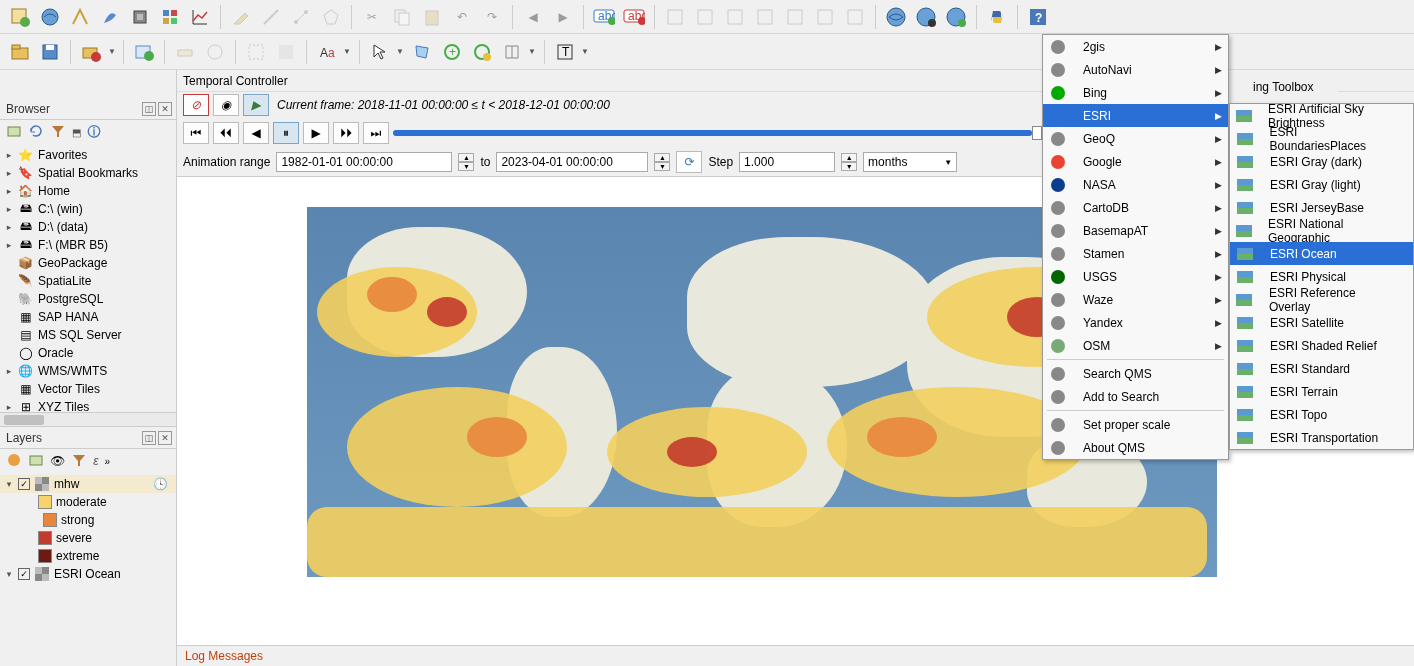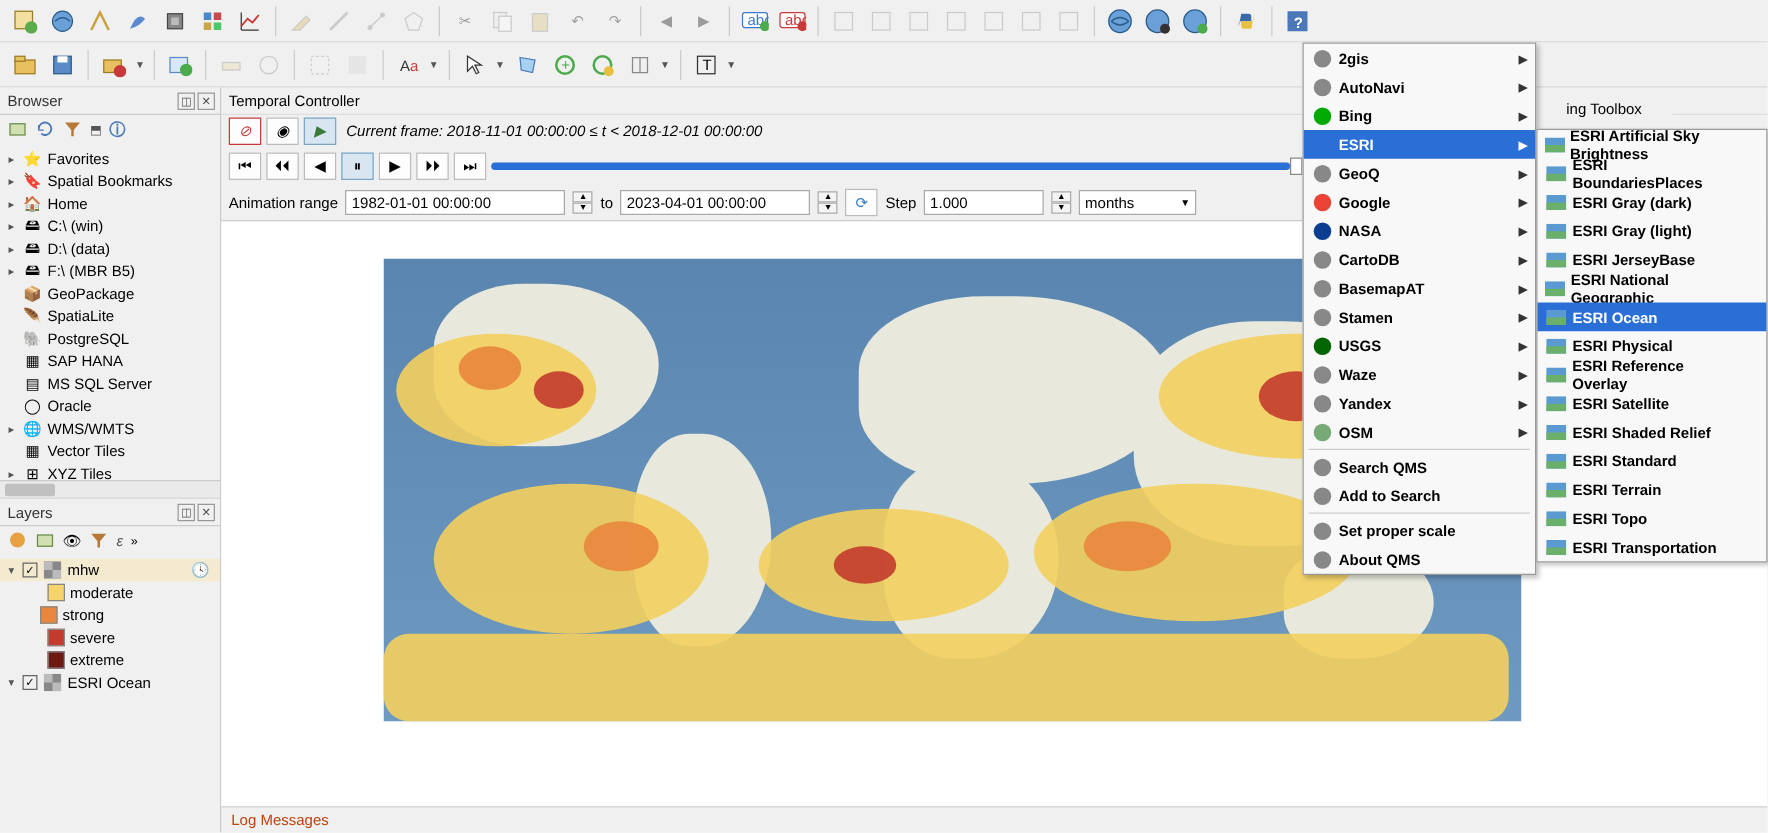--- a/index.html
+++ b/index.html
@@ -19,21 +19,21 @@
 .panel-toolbar { height: 24px; display: flex; align-items: center; gap: 6px; padding: 0 6px; }
 
 .tree, .layers-tree { padding: 2px 0; }
 .tree-row { display: flex; align-items: center; height: 18px; padding: 0 4px; gap: 4px; }
 .twist { width: 10px; text-align: center; color: #555; font-size: 9px; }
 .row-icon { width: 16px; height: 16px; display: flex; align-items: center; justify-content: center; }
 
 
 .main { display: flex; height: calc(100% - 70px); }
 .left-col { width: 177px; display: flex; flex-direction: column; border-right: 1px solid #ccc; }
-.browser-panel { flex: 0 0 auto; border-bottom: 1px solid #ccc; }
+.browser-panel { flex: 0 0 auto; border-bottom: 1px solid #ccc; margin-top: 28px; }
 .browser-scroll { height: 282px; overflow: hidden; position: relative; }
 .browser-scroll .hscroll { position: absolute; bottom: 0; left: 0; right: 0; height: 14px; background: #eaeaea; border-top: 1px solid #ccc; display: flex; align-items: center; }
 .hscroll-thumb { width: 40px; height: 10px; background: #c0c0c0; margin-left: 4px; border-radius: 2px; }
 .layers-panel { flex: 1; }
 
 .center-col { flex: 1; display: flex; flex-direction: column; position: relative; }
 .temp-head { height: 22px; display: flex; align-items: center; padding: 0 6px; border-bottom: 1px solid #ddd; }
 .temp-row1 { height: 26px; display: flex; align-items: center; gap: 4px; padding: 0 6px; font-style: italic; }
 .temp-row1 .it { font-style: italic; }
 .temp-row2 { height: 30px; display: flex; align-items: center; gap: 4px; padding: 0 6px; }
@@ -47,21 +47,21 @@
 .spin { width: 16px; display: flex; flex-direction: column; }
 .spin div { height: 9px; border: 1px solid #aaa; font-size: 7px; text-align: center; line-height: 7px; background: #f4f4f4; }
 .map-area { flex: 1; background: #fff; border-top: 1px solid #ccc; border-bottom: 1px solid #ccc; position: relative; overflow: hidden; }
 .map-canvas { position: absolute; left: 130px; top: 30px; width: 910px; height: 370px; background: linear-gradient(#5a85b0,#6e99c0); }
 .land { position: absolute; background: #e8e9dc; border-radius: 40% 50% 50% 40%; }
 .heat { position: absolute; border-radius: 50%; opacity: 0.9; }
 .log-bar { height: 20px; padding: 0 8px; display: flex; align-items: center; color: #555; }
 
 
 .menu { position: absolute; background: #f8f8f8; border: 1px solid #9a9a9a; box-shadow: 2px 2px 4px rgba(0,0,0,.25); z-index: 50; }
-.menu-item { height: 23px; display: flex; align-items: center; padding: 0 20px 0 6px; gap: 4px; position: relative; font-weight: bold; }
+.menu-item { height: 23px; display: flex; align-items: center; padding: 0 20px 0 6px; gap: 16px; position: relative; }
 .menu-item .mi-icon { width: 18px; height: 18px; display: flex; align-items: center; justify-content: center; }
 .menu-item .arrow { position: absolute; right: 6px; font-size: 9px; color: #333; }
 .menu-sep { height: 1px; background: #ccc; margin: 2px 4px; }
 .menu-item.sel { background: #2a6fd6; color: #fff; }
 .menu-item.sel .arrow { color: #fff; }
 .menu1 { left: 1042px; top: 34px; width: 187px; }
 .menu2 { left: 1229px; top: 103px; width: 185px; }
 .proc-title { position: absolute; left: 1229px; top: 76px; height: 22px; padding: 0 24px; display: flex; align-items: center; background: #f0f0f0; z-index: 40; }
 
 
@@ -484,21 +484,21 @@
                 <rect x="7" y="7" width="7" height="7" fill="#bbb"></rect>
               </svg>
             </span>
             <span>mhw</span>
             <span style="margin-left:auto;margin-right:4px;color:#888">🕓</span>
           </div>
           <div class="tree-row" style="padding-left: 38px;">
             <span class="sw" style="background:#f6d36b"></span>
             <span>moderate</span>
           </div>
-          <div class="tree-row" style="padding-left: 32px;">
+          <div class="tree-row" style="padding-left: 43px;">
             <span class="sw" style="background:#e8863d"></span>
             <span>strong</span>
           </div>
           <div class="tree-row" style="padding-left: 38px;">
             <span class="sw" style="background:#c33b2c"></span>
             <span>severe</span>
           </div>
           <div class="tree-row" style="padding-left: 38px;">
             <span class="sw" style="background:#6e1a12"></span>
             <span>extreme</span>

